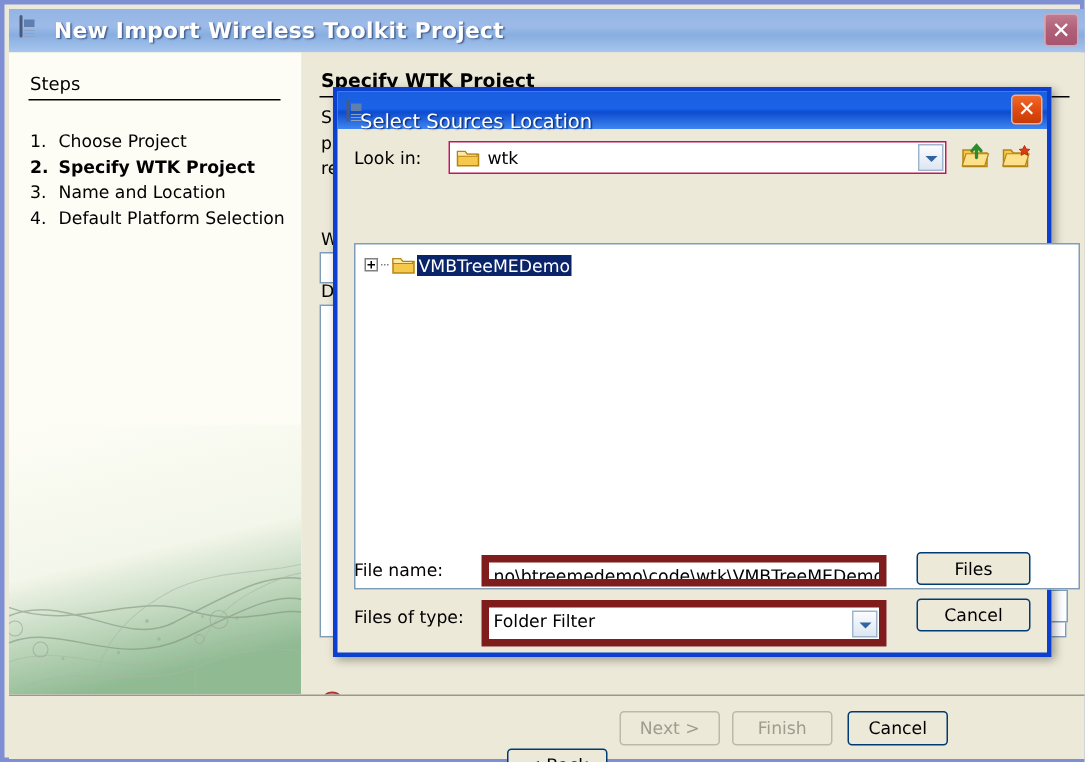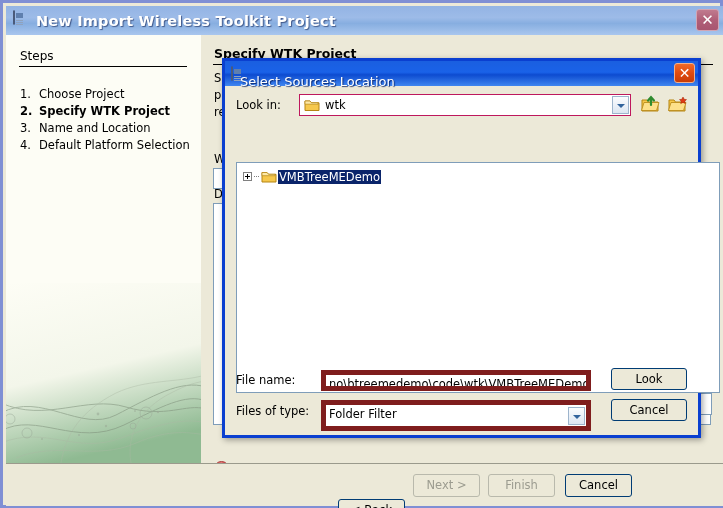--- a/index.html
+++ b/index.html
@@ -268,16 +268,16 @@
 
     <div class="dlg-lbl" style="left:11px;top:312px;">File name:</div>
     <div class="dlg-input" style="left:96px;top:309px;width:270px;height:21px;padding:0 3px;">no\btreemedemo\code\wtk\VMBTreeMEDemo</div>
 
     <div class="dlg-lbl" style="left:11px;top:343px;">Files of type:</div>
     <div class="dlg-input" style="left:96px;top:339px;width:270px;height:31px;padding:0 3px;">
       <span>Folder Filter</span>
       <span class="combo-arrow" style="right:97px;margin-top:1px;position:absolute;top:1px;right:1px;"></span>
     </div>
 
-    <div class="dlg-btn" style="left:386px;top:307px;">Look</div>
+    <div class="dlg-btn" style="left:386px;top:307px;">Files</div>
     <div class="dlg-btn" style="left:386px;top:338px;">Cancel</div>
   </div>
 </div>
 
 </body></html>

